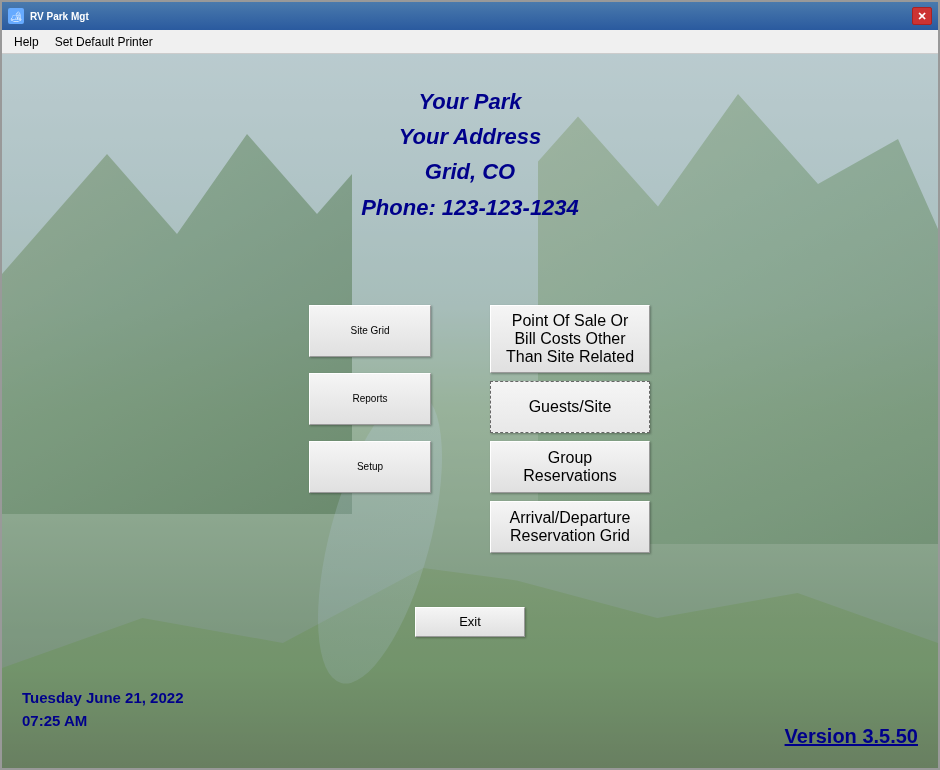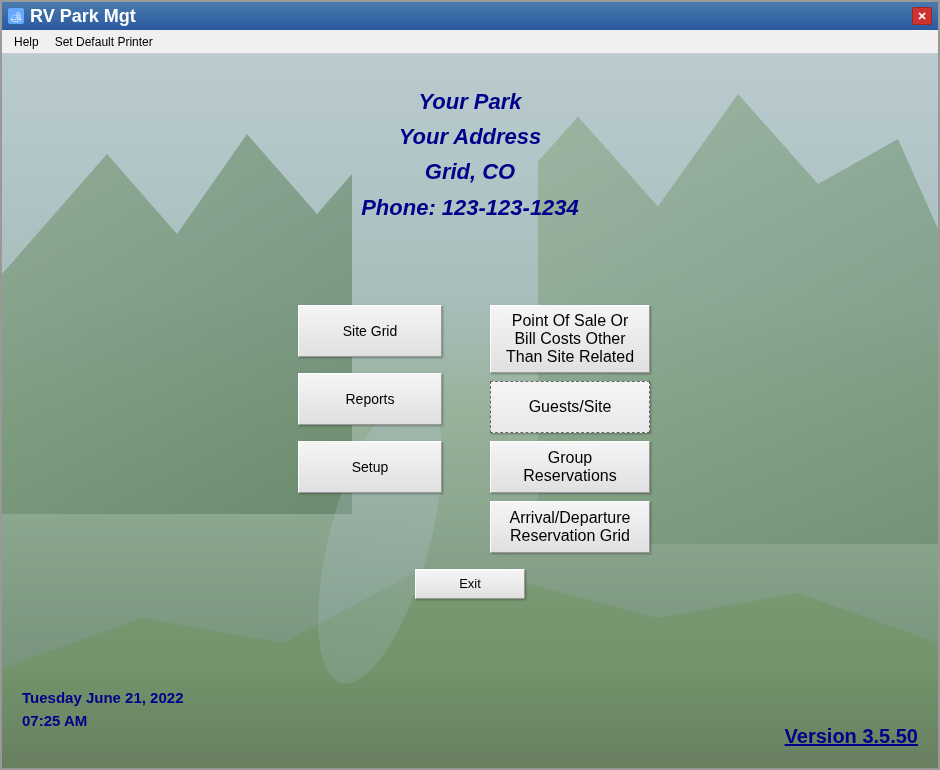--- a/index.html
+++ b/index.html
@@ -46,21 +46,21 @@
       border-radius: 2px;
       display: flex;
       align-items: center;
       justify-content: center;
       font-size: 10px;
       color: white;
     }
 
     .title-bar-text {
       color: white;
-      font-size: 18px;
+      font-size: 10px;
       font-weight: bold;
     }
 
     .title-bar-close {
       width: 20px;
       height: 18px;
       background: #cc3333;
       border: 1px solid #aa2222;
       color: white;
       font-size: 11px;
@@ -206,27 +206,27 @@
 
     .right-col {
       display: flex;
       flex-direction: column;
       gap: 8px;
       align-items: center;
       padding-left: 10px;
     }
 
     .main-btn {
-      width: 144px;
+      width: 122px;
       height: 52px;
       background: linear-gradient(to bottom, #f5f5f5, #e0e0e0);
       border: 1px solid #999;
       border-top-color: #fff;
       border-left-color: #fff;
-      font-size: 14px;
+      font-size: 10px;
       color: #000;
       cursor: pointer;
       box-shadow: 1px 1px 2px rgba(0,0,0,0.3);
     }
 
     .side-btn {
       width: 160px;
       min-height: 52px;
       background: linear-gradient(to bottom, #f5f5f5, #e0e0e0);
       border: 1px solid #999;
@@ -257,20 +257,21 @@
       width: 110px;
       height: 30px;
       background: linear-gradient(to bottom, #f5f5f5, #e0e0e0);
       border: 1px solid #999;
       border-top-color: #fff;
       border-left-color: #fff;
       font-size: 13px;
       color: #000;
       cursor: pointer;
       box-shadow: 1px 1px 2px rgba(0,0,0,0.3);
+      margin-top: 38px;
     }
 
     
     .bottom-info {
       position: absolute;
       bottom: 36px;
       left: 20px;
       color: #00008b;
       font-weight: bold;
       font-size: 15px;

